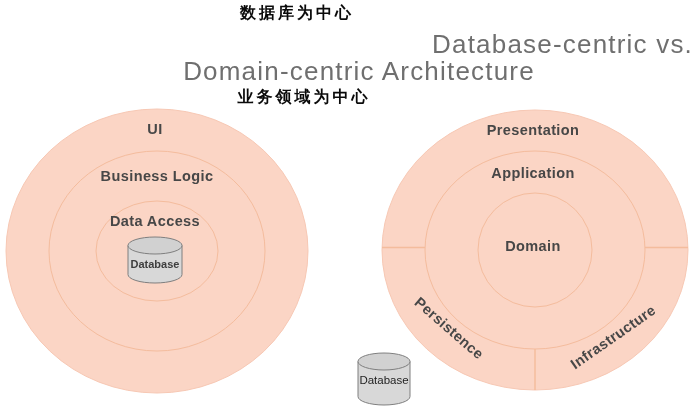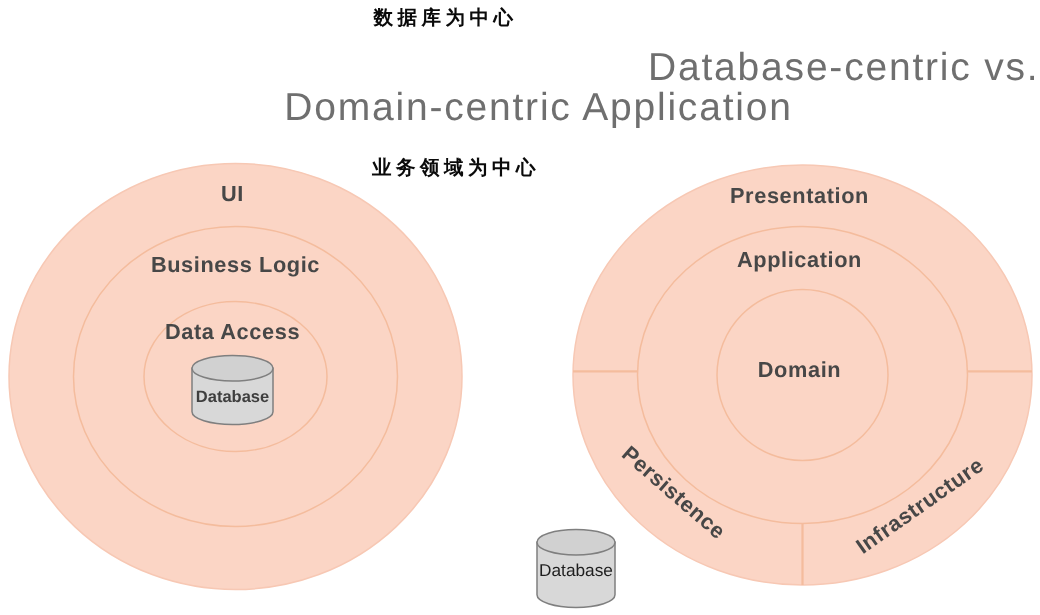--- a/index.html
+++ b/index.html
@@ -7,28 +7,28 @@
     position: relative;
     width: 693px;
     height: 410px;
     background: #ffffff;
     overflow: hidden;
     font-family: "Liberation Sans", sans-serif;
   }
   .zh-label {
     position: absolute;
     text-align: center;
-    font-size: 13px;
+    font-size: 16px;
     font-weight: 600;
     letter-spacing: 3px;
     color: var(--zh_text);
     font-family: "Liberation Sans", sans-serif;
   }
   #zh-top    { left: 0; width: 594px; top: 3px; }
-  #zh-bottom { left: 0; width: 608px; top: 87px; margin-top: 16px; }
+  #zh-bottom { left: 0; width: 608px; top: 87px; }
   .title-line {
     position: absolute;
     left: 25px;
     width: 668px;
     text-align: center;
     font-size: 26px;
     font-weight: 300;
     letter-spacing: 1.2px;
     color: var(--title_text);
   }
@@ -75,21 +75,21 @@
 </style>
 </head>
 <body>
 
 <div id="canvas">
 
   <div id="zh-top" class="zh-label">数据库为中心</div>
 
   <div id="title-line1" class="title-line">Database-centric vs.</div>
 
-  <div id="title-line2" class="title-line">Domain-centric Application</div>
+  <div id="title-line2" class="title-line">Domain-centric Architecture</div>
 
   <div id="zh-bottom" class="zh-label">业务领域为中心</div>
 
   <svg width="693" height="410" viewBox="0 0 693 410">
 
     <g>
       <ellipse class="layer-fill" cx="157" cy="251" rx="151" ry="142"></ellipse>
       <ellipse class="ring" cx="157" cy="251" rx="108" ry="100"></ellipse>
       <ellipse class="ring" cx="157" cy="251" rx="61" ry="50"></ellipse>
 

